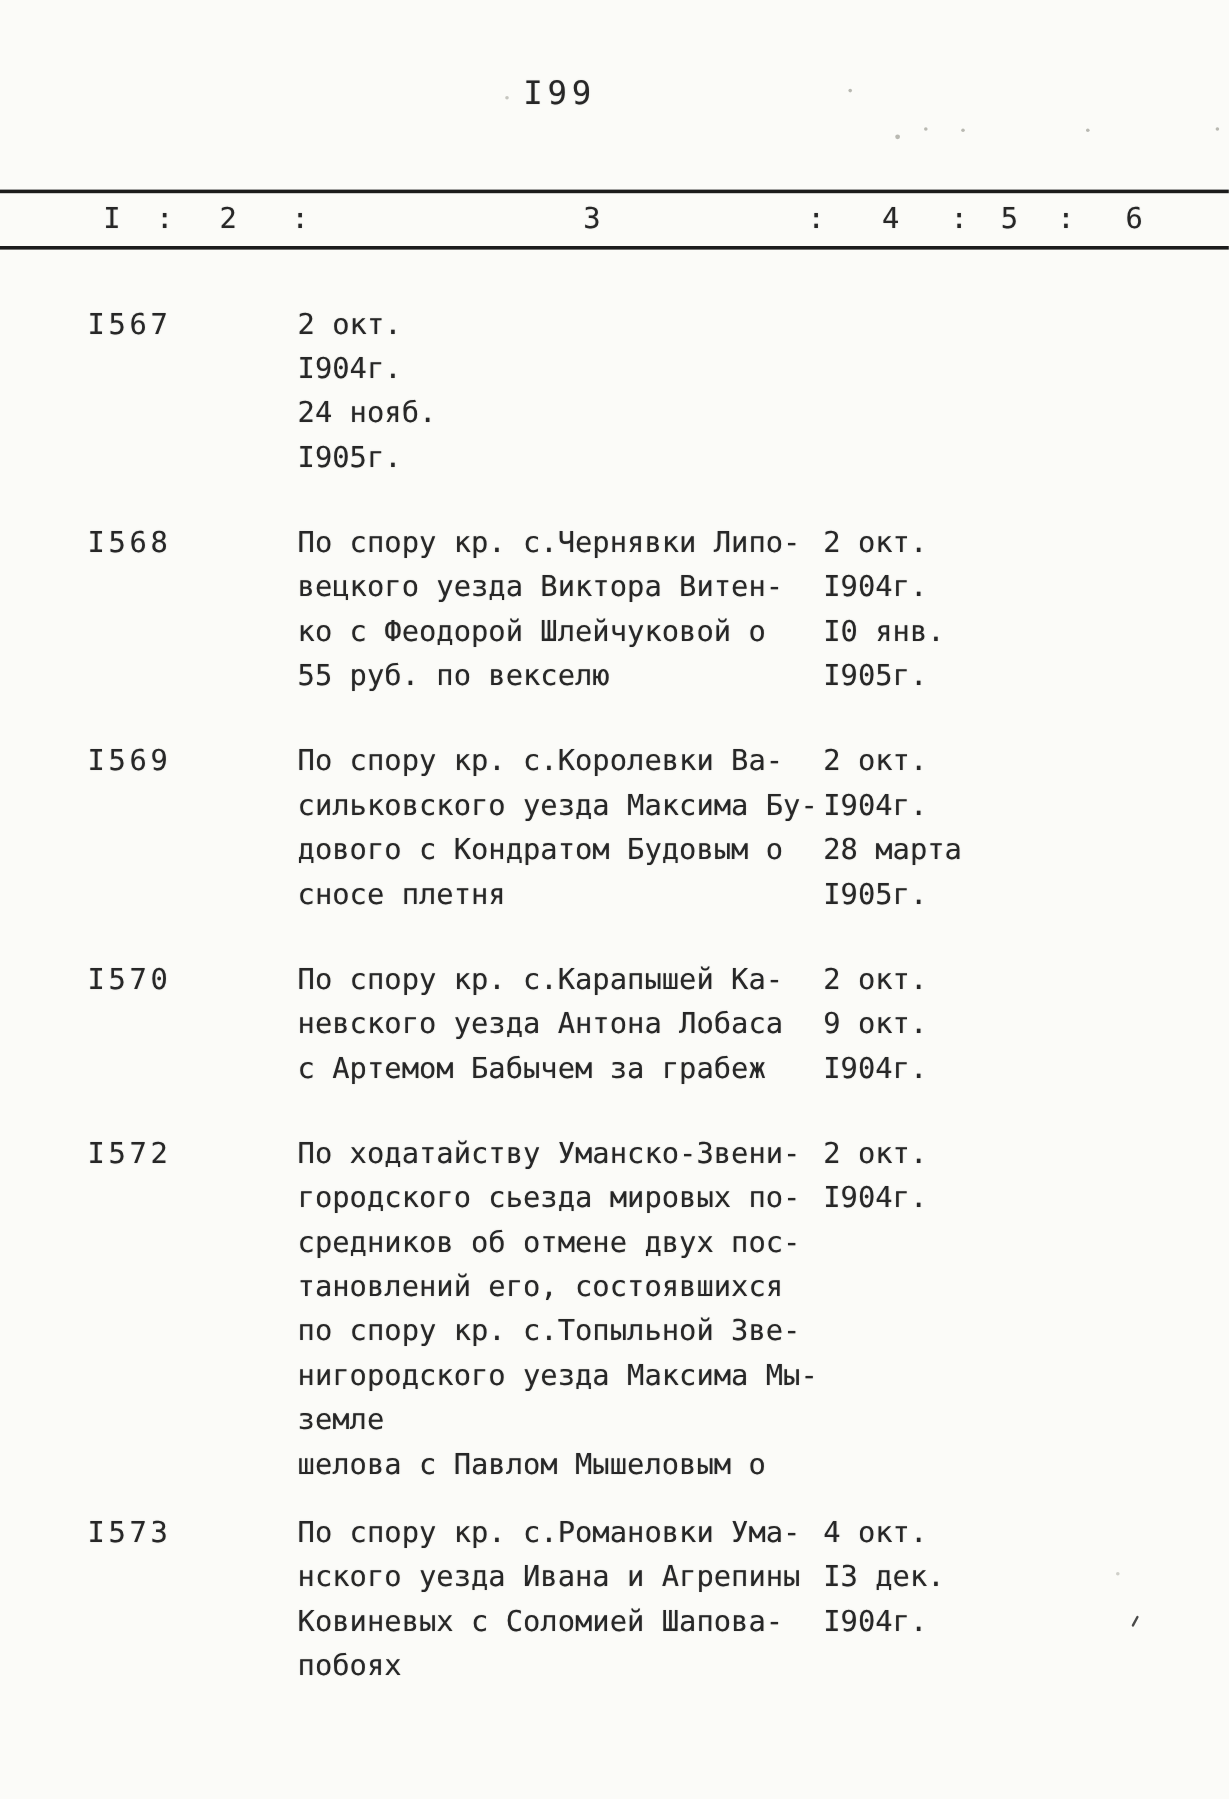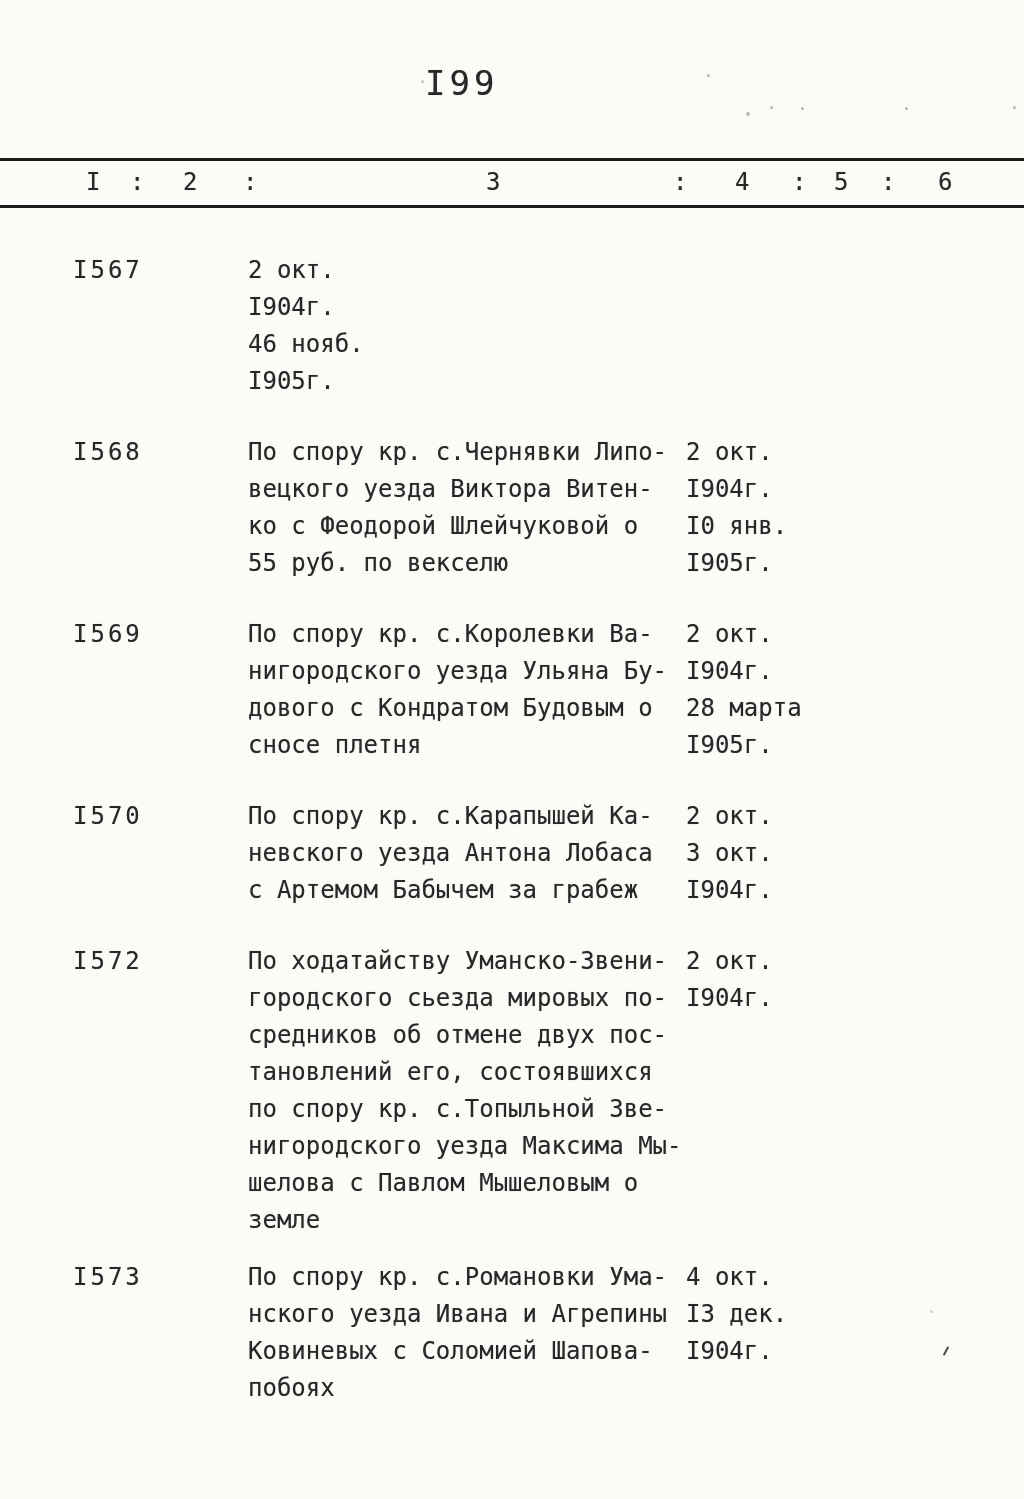--- a/index.html
+++ b/index.html
@@ -12,22 +12,22 @@
     color: #272727;
     font-family: "DejaVu Sans Mono", "Liberation Mono", monospace;
     overflow: hidden;
     text-shadow: 0 0 1px rgba(40,40,40,0.35);
   }
 
   
   .page-number {
     position: absolute;
     top: 63px;
-    left: 425px;
-    font-size: 34px;
+    left: 436px;
+    font-size: 27px;
     letter-spacing: 4px;
   }
 
   
   .table-header {
     position: absolute;
     top: 158px;
     left: 0;
     width: 1024px;
     height: 50px;
@@ -115,21 +115,21 @@
   <div class="rule rule-bottom"></div>
 </div>
 
 <div class="entries">
 
   <div class="entry">
     <div class="entry-id">I567</div>
     <div class="entry-dates">
       <div class="line">2 окт.</div>
       <div class="line">I904г.</div>
-      <div class="line">46 нояб.</div>
+      <div class="line">24 нояб.</div>
       <div class="line">I905г.</div>
     </div>
   </div>
 
   <div class="entry">
     <div class="entry-id">I568</div>
     <div class="entry-desc">
       <div class="line">По спору кр. с.Чернявки Липо-</div>
       <div class="line">вецкого уезда Виктора Витен-</div>
       <div class="line">ко с Феодорой Шлейчуковой о</div>
@@ -140,57 +140,57 @@
       <div class="line">I904г.</div>
       <div class="line">I0 янв.</div>
       <div class="line">I905г.</div>
     </div>
   </div>
 
   <div class="entry">
     <div class="entry-id">I569</div>
     <div class="entry-desc">
       <div class="line">По спору кр. с.Королевки Ва-</div>
-      <div class="line">нигородского уезда Ульяна Бу-</div>
+      <div class="line">сильковского уезда Максима Бу-</div>
       <div class="line">дового с Кондратом Будовым о</div>
       <div class="line">сносе плетня</div>
     </div>
     <div class="entry-dates">
       <div class="line">2 окт.</div>
       <div class="line">I904г.</div>
       <div class="line">28 марта</div>
       <div class="line">I905г.</div>
     </div>
   </div>
 
   <div class="entry">
     <div class="entry-id">I570</div>
     <div class="entry-desc">
       <div class="line">По спору кр. с.Карапышей Ка-</div>
       <div class="line">невского уезда Антона Лобаса</div>
       <div class="line">с Артемом Бабычем за грабеж</div>
     </div>
     <div class="entry-dates">
       <div class="line">2 окт.</div>
-      <div class="line">3 окт.</div>
+      <div class="line">9 окт.</div>
       <div class="line">I904г.</div>
     </div>
   </div>
 
   <div class="entry entry-1572">
     <div class="entry-id">I572</div>
     <div class="entry-desc">
       <div class="line">По ходатайству Уманско-Звени-</div>
       <div class="line">городского сьезда мировых по-</div>
       <div class="line">средников об отмене двух пос-</div>
       <div class="line">тановлений его, состоявшихся</div>
       <div class="line">по спору кр. с.Топыльной Зве-</div>
       <div class="line">нигородского уезда Максима Мы-</div>
+      <div class="line">земле</div>
       <div class="line">шелова с Павлом Мышеловым о</div>
-      <div class="line">земле</div>
     </div>
     <div class="entry-dates">
       <div class="line">2 окт.</div>
       <div class="line">I904г.</div>
     </div>
   </div>
 
   <div class="entry">
     <div class="entry-id">I573</div>
     <div class="entry-desc">

